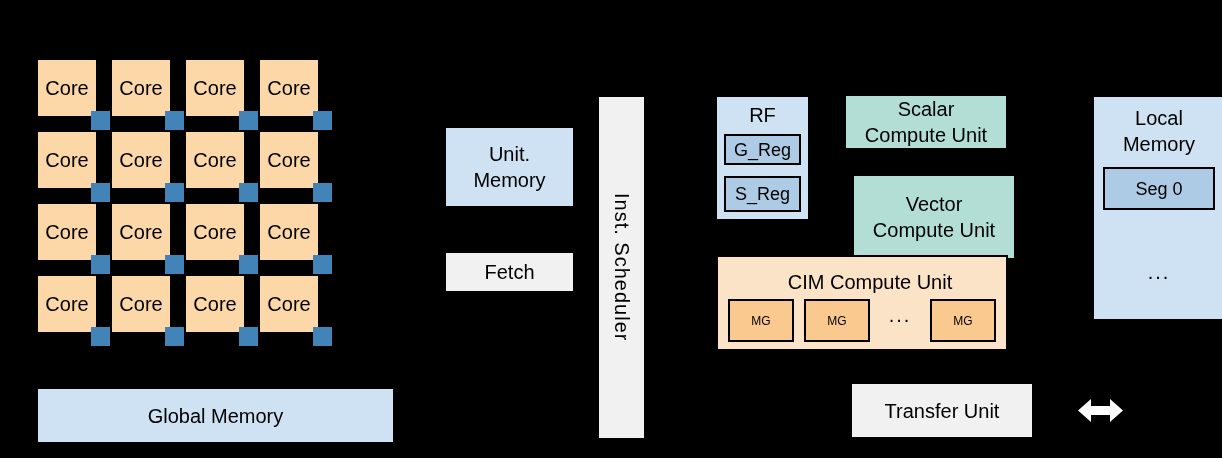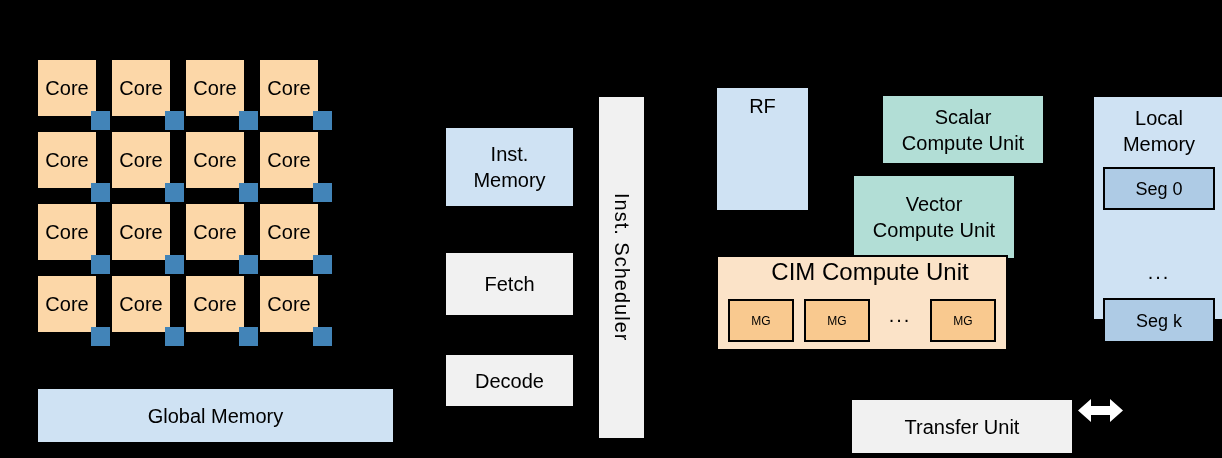--- a/index.html
+++ b/index.html
@@ -45,54 +45,54 @@
     position: absolute;
     left: 53px; top: 51px;
     width: 19px; height: 19px;
     background: var(--router-blue, #4284B8);
   }
 
   .global-memory { left: 38px; top: 389px; width: 355px; height: 53px; background: var(--light-blue, #CFE2F3); }
 
   
   .inst-memory { left: 446px; top: 128px; width: 127px; height: 78px; background: var(--light-blue, #CFE2F3); }
-  .fetch  { left: 446px; top: 253px; width: 127px; height: 62px; background: var(--light-gray, #F1F1F1); }
+  .fetch  { left: 446px; top: 253px; width: 127px; height: 38px; background: var(--light-gray, #F1F1F1); }
   .decode { left: 446px; top: 355px; width: 127px; height: 51px; background: var(--light-gray, #F1F1F1); }
   .scheduler {
     left: 599px; top: 97px; width: 45px; height: 341px;
     background: var(--light-gray, #F1F1F1);
     writing-mode: vertical-rl;
     letter-spacing: 1px;
   }
 
   
-  .rf { left: 717px; top: 88px; width: 91px; height: 122px; background: var(--light-blue, #CFE2F3); display: block; }
+  .rf { left: 717px; top: 97px; width: 91px; height: 122px; background: var(--light-blue, #CFE2F3); display: block; }
   .rf-title { position: relative; height: 36px; display: flex; align-items: center; justify-content: center; font-size: 20px; }
   .reg {
     position: absolute;
     left: 7px; width: 77px;
     background: var(--mid-blue, #AECBE5);
     border: 2px solid #000;
     display: flex; align-items: center; justify-content: center;
     font-size: 18px;
     box-sizing: border-box;
   }
   .g-reg { top: 37px; height: 31px; }
   .s-reg { top: 79px; height: 36px; }
 
   
-  .scalar-cu { left: 846px; top: 96px;  width: 160px; height: 67px; background: var(--teal, #B2DED6); margin-left: 37px; }
+  .scalar-cu { left: 846px; top: 96px;  width: 160px; height: 52px; background: var(--teal, #B2DED6); }
   .vector-cu { left: 854px; top: 176px; width: 160px; height: 82px; background: var(--teal, #B2DED6); }
   .cim {
     left: 716px; top: 255px; width: 292px; height: 96px;
     background: var(--cim-light, #FBE3C8);
     border: 2px solid #000;
     display: block;
   }
-  .cim-title { position: relative; margin-top: 0; height: 30px; display: flex; align-items: center; justify-content: center; font-size: 24px; padding-left: 16px; }
+  .cim-title { position: relative; margin-top: 10px; height: 30px; display: flex; align-items: center; justify-content: center; font-size: 20px; padding-left: 16px; }
   .mg {
     position: absolute;
     top: 42px; width: 66px; height: 43px;
     background: var(--cim-mg, #F9C98F);
     border: 2px solid #000;
     display: flex; align-items: center; justify-content: center;
     font-size: 12px;
     box-sizing: border-box;
   }
   .mg-1 { left: 10px; }
@@ -123,21 +123,21 @@
   .seg-k { top: 201px; height: 45px; }
   .seg-dots {
     position: absolute;
     left: 9px; top: 170px; width: 112px; height: 24px;
     display: flex; align-items: center; justify-content: center;
     font-size: 20px; letter-spacing: 2px;
   }
   .seg-dots span { transform: translateY(-7px); }
 
   
-  .transfer { left: 852px; top: 400px; width: 220px; height: 53px; background: var(--light-gray, #F1F1F1); }
+  .transfer { left: 852px; top: 384px; width: 180px; height: 53px; background: var(--light-gray, #F1F1F1); }
   .bi-arrow { position: absolute; left: 1078px; top: 398px; width: 45px; height: 25px; }
 </style>
 </head>
 <body>
 
 <div class="canvas">
 
   <div class="core-grid">
     <div class="core">
         <span>Core</span>
@@ -200,28 +200,29 @@
         <span class="router"></span>
       </div>
     <div class="core">
         <span>Core</span>
         <span class="router"></span>
       </div>
   </div>
 
   <div class="box global-memory">Global Memory</div>
 
-  <div class="box inst-memory wrap2">Inst.
+  <div class="box inst-memory wrap2">Unit.
 Memory</div>
   <div class="box fetch">Fetch</div>
-  <div class="box decode">Decode</div>
   <div class="box scheduler">Inst. Scheduler</div>
 
   <div class="box rf">
     <div class="rf-title">RF</div>
+    <div class="reg g-reg">G_Reg</div>
+    <div class="reg s-reg">S_Reg</div>
   </div>
 
   <div class="box scalar-cu wrap2">Scalar
 Compute Unit</div>
   <div class="box vector-cu wrap2">Vector
 Compute Unit</div>
 
   <div class="box cim">
     <div class="cim-title">CIM Compute Unit</div>
     <div class="mg mg-1">MG</div>
@@ -232,21 +233,20 @@
     <div class="mg mg-3">MG</div>
   </div>
 
   <div class="box local-memory">
     <div class="lm-title">Local
 Memory</div>
     <div class="seg seg-0">Seg 0</div>
     <div class="seg-dots">
         <span>...</span>
       </div>
-    <div class="seg seg-k">Seg k</div>
   </div>
 
   <div class="box transfer">Transfer Unit</div>
   <svg class="bi-arrow" viewBox="0 0 45 25" xmlns="http://www.w3.org/2000/svg">
     <polygon points="0,12.5 13,1 13,8 32,8 32,1 45,12.5 32,24 32,17 13,17 13,24" fill="#FFFFFF"></polygon>
   </svg>
 
 </div>
 
 </body></html>

